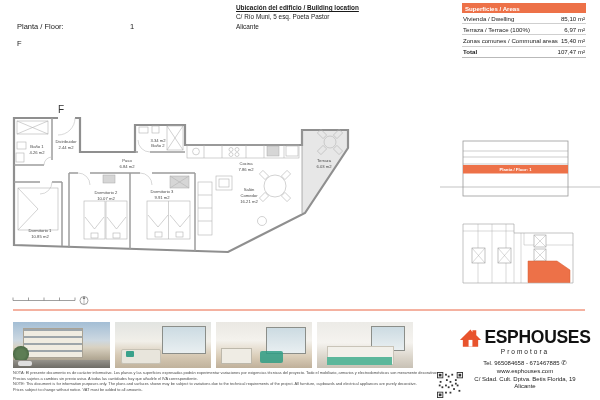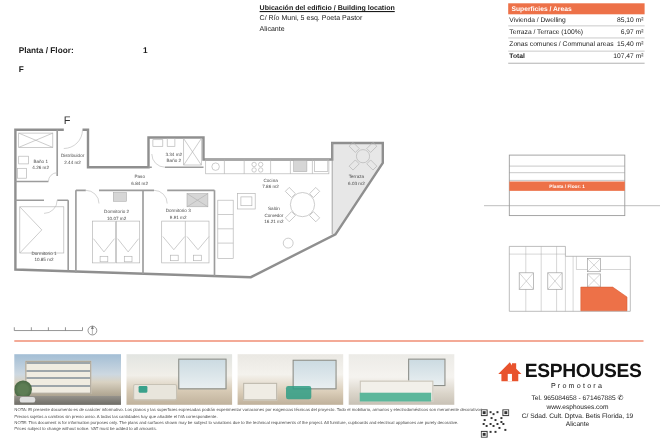--- a/index.html
+++ b/index.html
@@ -1,20 +1,20 @@
 <!DOCTYPE html>
 <html><head>
 <meta charset="utf-8">
 <style>
   html,body{margin:0;padding:0;background:#e9e9e9;}
   .page{position:relative;width:600px;height:400px;background:#fff;outline:1px solid #c9c9c9;
         overflow:hidden;font-family:"Liberation Sans",sans-serif;color:#222;}
   
   .title{position:absolute;left:14px;top:1px;font-size:22px;font-weight:800;letter-spacing:.5px;color:#E8532D;}
-  .meta{position:absolute;left:17px;top:37px;font-size:7.5px;font-weight:bold;color:#1a1a1a;}
+  .meta{position:absolute;left:17px;top:18px;font-size:7.5px;font-weight:normal;color:#1a1a1a;}
   .meta-row{display:flex;height:17px;align-items:center;}
   .meta-label{width:113px;}
   .loc{position:absolute;left:236px;top:3px;font-size:6.4px;line-height:9.4px;color:#1a1a1a;}
   .loc-title{font-weight:bold;text-decoration:underline;}
   .areas{position:absolute;left:462px;top:3px;width:124px;font-size:6.1px;color:#1a1a1a;}
   .areas-head{background:#ED7148;color:#fff;font-weight:bold;padding:1.5px 3px;height:7px;line-height:7px;}
   .areas-row{display:flex;justify-content:space-between;padding:1.6px 1px;border-bottom:.5px solid #cfcfcf;}
   .areas-row .val{font-weight:normal;white-space:nowrap;}
   .areas-total{font-weight:bold;border-bottom:1px solid #b9b9b9;}
   
@@ -48,21 +48,21 @@
   .p3-win{right:6%;top:10%;width:40%;height:55%;}
   .p3-chairs{right:30%;bottom:10%;width:24%;height:26%;background:#2f9e85;opacity:.85;border-radius:2px;}
   .p3-isle{left:5%;bottom:8%;width:30%;height:32%;background:#efece4;border:.5px solid #bdb8ab;}
   .p4-win{right:8%;top:8%;width:34%;height:50%;}
   .p4-bed{left:10%;bottom:6%;width:68%;height:38%;background:#f2f0ea;border:.5px solid #c9c4b8;}
   .p4-blank{left:10%;bottom:6%;width:68%;height:17%;background:#5cb79b;}
   .fine{position:absolute;left:13px;top:370px;width:430px;font-size:3.9px;line-height:5.7px;color:#4a4a4a;}
   .fine div{white-space:nowrap;overflow:hidden;}
   .qr{position:absolute;left:437px;top:372px;}
   .brand{position:absolute;left:452px;top:327px;width:146px;text-align:center;color:#1a1a1a;}
-  .brand-row{display:flex;align-items:center;gap:2px;}
+  .brand-row{display:flex;align-items:center;justify-content:center;gap:2px;}
   .brand-name{font-size:17.5px;font-weight:800;letter-spacing:-.3px;color:#111;}
   .brand-tag{font-size:6.5px;letter-spacing:2px;margin-top:0px;}
   .brand-contact{margin-top:4px;font-size:6px;line-height:7.8px;}
   .wa{font-size:6.5px;}
 </style>
 </head>
 <body>
 
 <div class="page">
 

